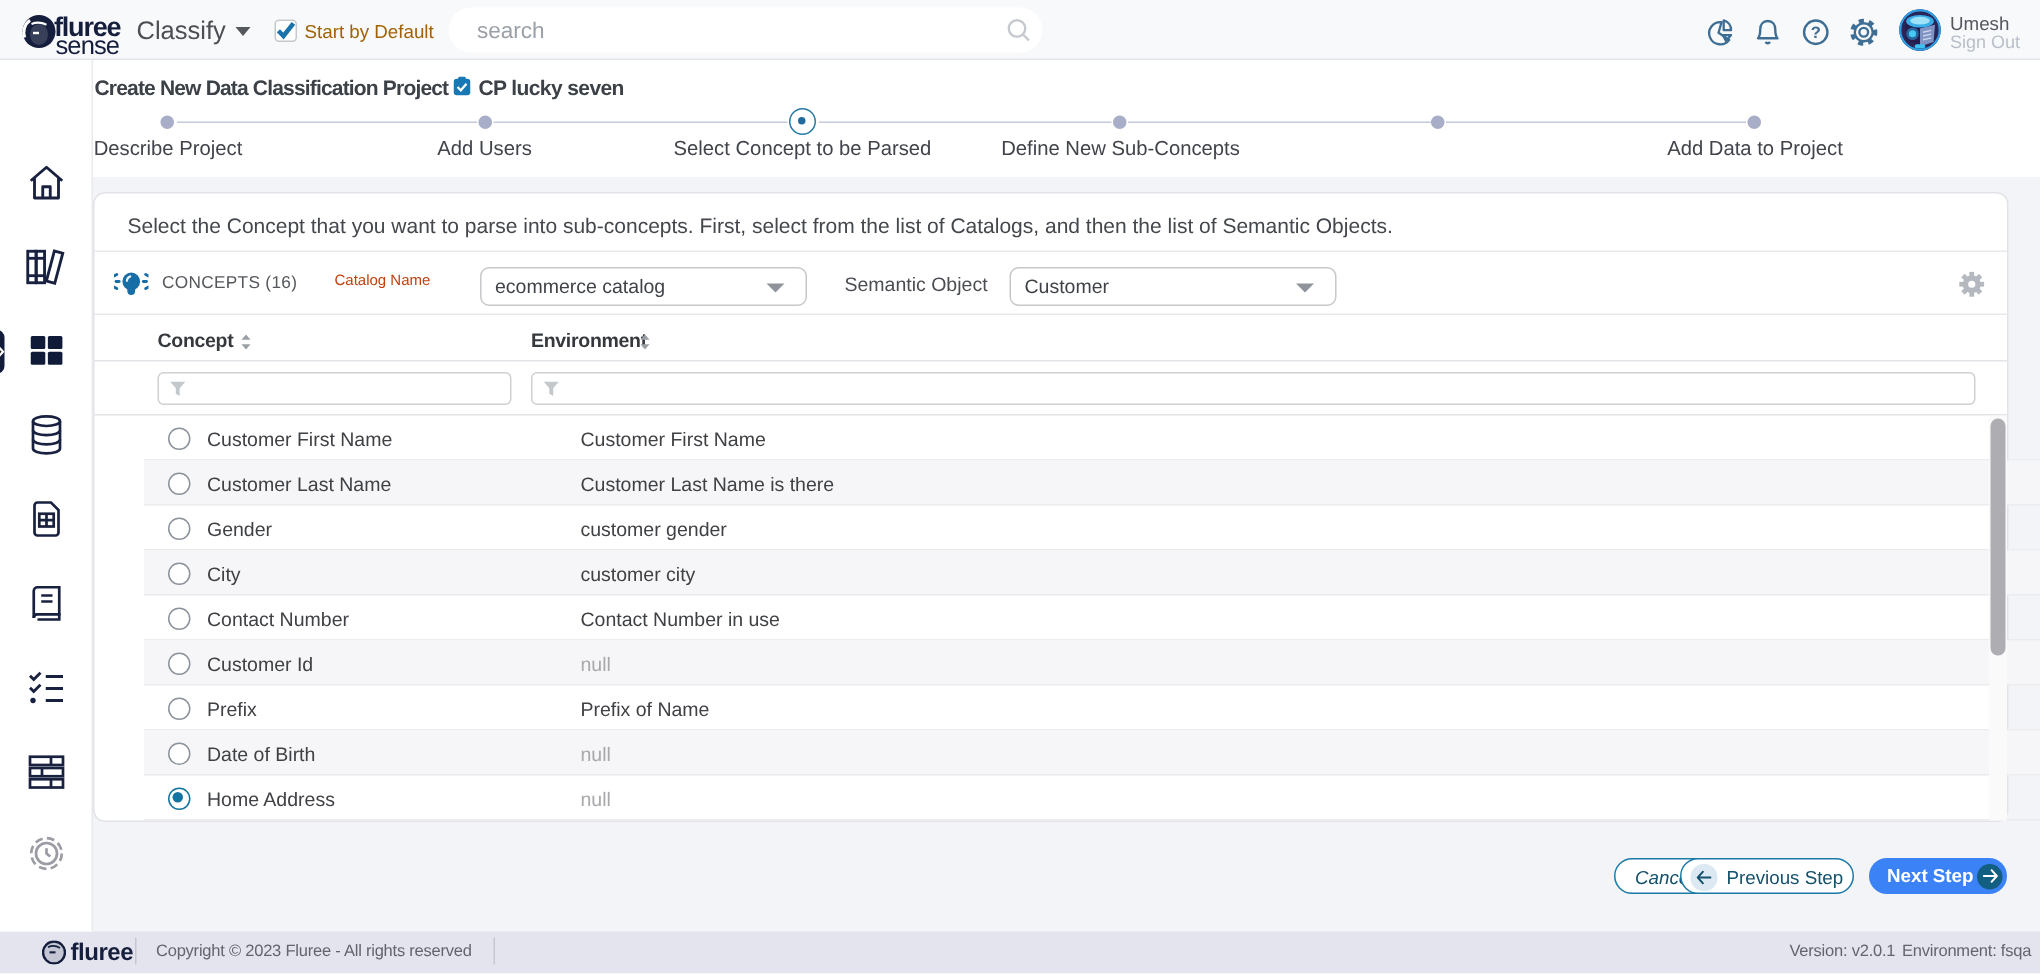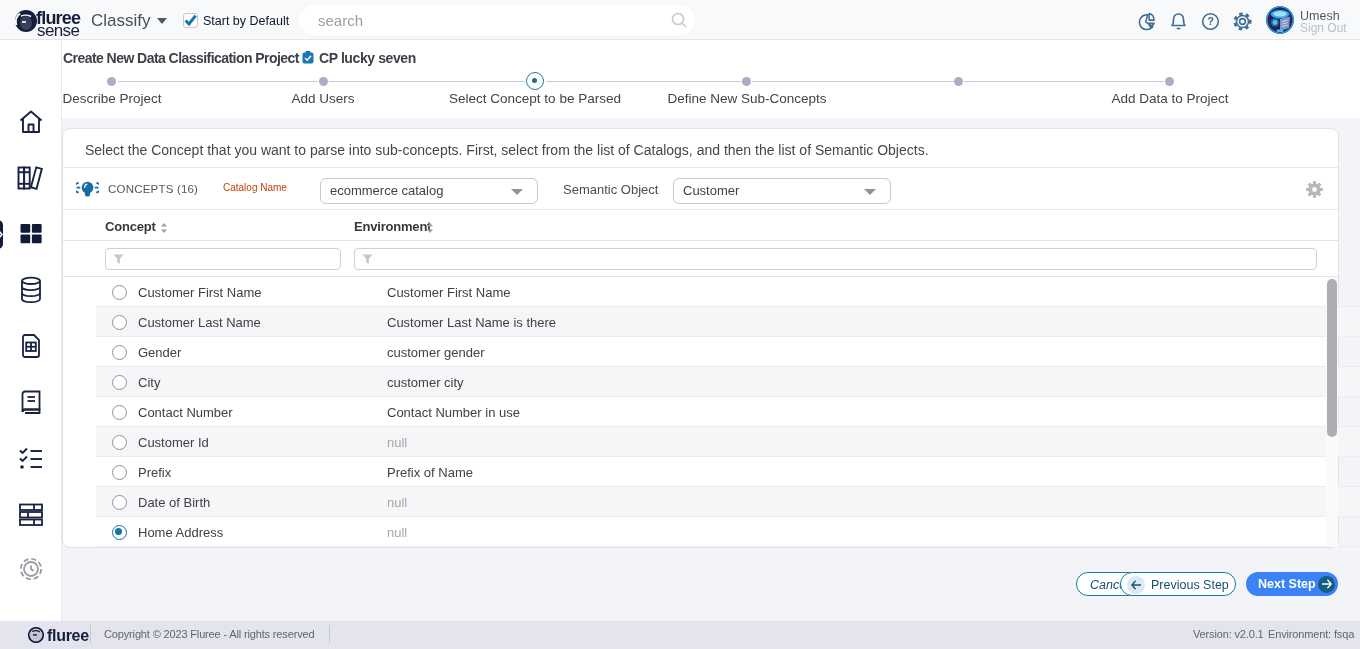--- a/index.html
+++ b/index.html
@@ -9,21 +9,21 @@
 
 
 #topbar { left:0; top:0; width:1360px; height:40px; background:#f8f9fb; border-bottom:1px solid #e4e5e9; }
 #logo { left:14px; top:9px; width:24px; height:24px; }
 .logow1 { left:36px; top:8px; font-size:18px; font-weight:bold; color:#151e3d; letter-spacing:-0.8px; }
 .logow2 { left:37px; top:21px; font-size:17px; font-weight:normal; color:#151e3d; letter-spacing:-0.6px; }
 #classify { left:91px; top:11px; font-size:17px; color:#4b4e52; }
 #clscaret { left:157px; top:18px; width:0; height:0; border-left:5px solid transparent; border-right:5px solid transparent; border-top:6px solid #55585c; }
 #cbx { left:183px; top:13px; width:15px; height:15px; border:1px solid #c6c8cb; border-radius:3px; background:#fff; }
 #cbx svg { position:absolute; left:0px; top:0px; }
-#cbxlbl { left:203px; top:13.5px; font-size:12.5px; color:#0f172a; }
+#cbxlbl { left:203px; top:13.5px; font-size:12.5px; color:#a16207; }
 #search { left:299px; top:5px; width:396px; height:30px; background:#fff; border-radius:15px; }
 #searchtxt { left:318px; top:12px; font-size:15px; color:#9aa0a8; }
 .tbicon { top:12px; }
 #avatar { left:1266px; top:6px; width:28px; height:28px; border-radius:50%; overflow:hidden; }
 #uname { left:1300px; top:9px; font-size:12.5px; color:#55585e; }
 #signout { left:1300px; top:21px; font-size:12px; color:#b9bfc8; }
 
 
 #whiteband { left:62px; top:40px; width:1298px; height:78px; background:#fff; }
 #sideband { left:0; top:40px; width:62px; height:78px; background:#fff; }

